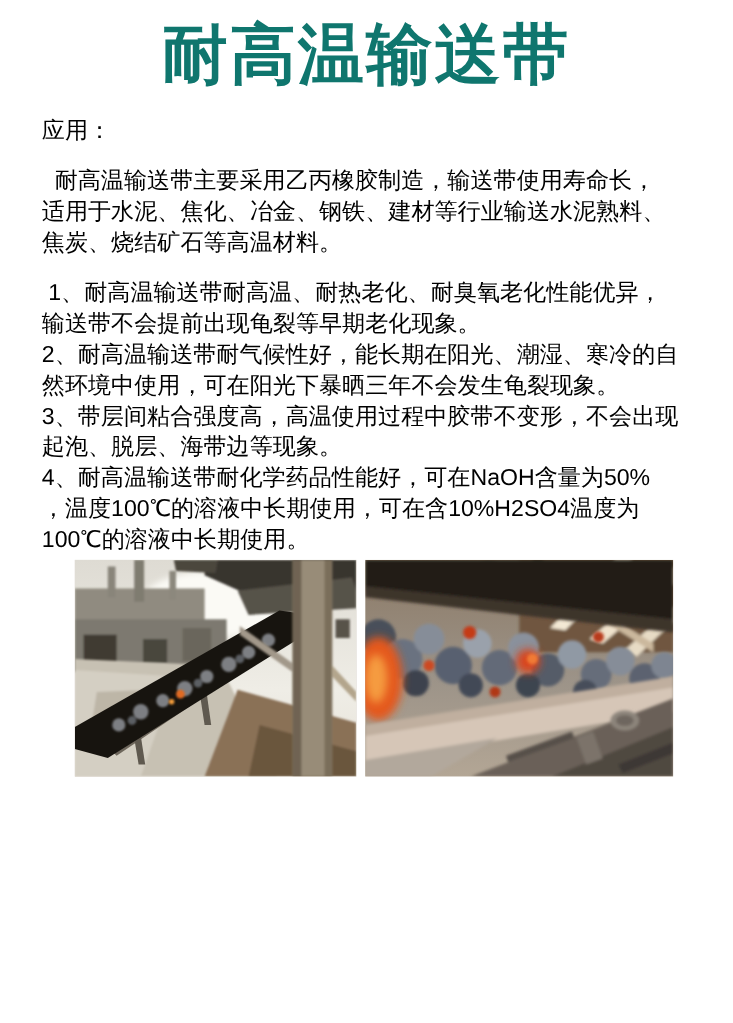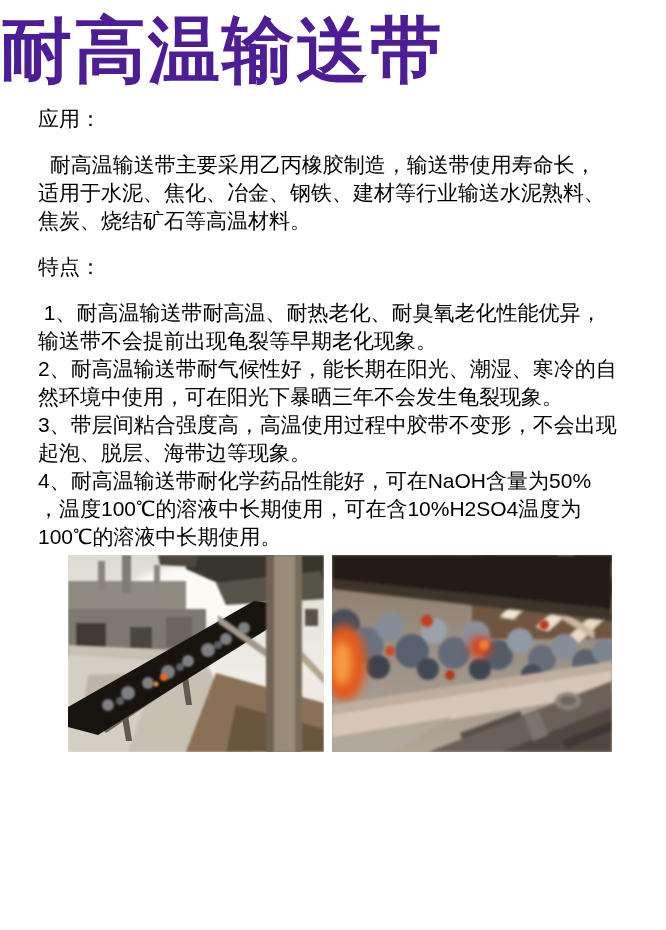--- a/index.html
+++ b/index.html
@@ -7,26 +7,26 @@
   body {
     width: 666px; height: 930px;
     overflow: hidden;
     font-family: "Liberation Sans", sans-serif;
     color: #000;
   }
   .page { position: relative; width: 666px; height: 930px; background: #fff; }
 
   .title {
     margin-top: 14px;
-    text-align: left;
-    font-size: 72px;
+    text-align: center;
+    font-size: 60px;
     line-height: 72px;
     font-weight: 600;
     letter-spacing: 2px;
-    color: #4c1d95;
+    color: #0f766e;
     font-family: "Liberation Sans", sans-serif;
   }
 
   .body-text {
     margin-top: 19px;
     padding-left: 38px;
     width: 648px;
     font-size: 21px;
     line-height: 28px;
     color: #000;
@@ -93,21 +93,20 @@
 
 <div class="page">
 
   <h1 class="title">耐高温输送带</h1>
 
   <div class="body-text">
     <p>应用：</p>
     <p>  耐高温输送带主要采用乙丙橡胶制造，输送带使用寿命长，
 适用于水泥、焦化、冶金、钢铁、建材等行业输送水泥熟料、
 焦炭、烧结矿石等高温材料。</p>
-    <p>特点：</p>
     <p> 1、耐高温输送带耐高温、耐热老化、耐臭氧老化性能优异，
 输送带不会提前出现龟裂等早期老化现象。
 2、耐高温输送带耐气候性好，能长期在阳光、潮湿、寒冷的自
 然环境中使用，可在阳光下暴晒三年不会发生龟裂现象。
 3、带层间粘合强度高，高温使用过程中胶带不变形，不会出现
 起泡、脱层、海带边等现象。
 4、耐高温输送带耐化学药品性能好，可在NaOH含量为50%
 ，温度100℃的溶液中长期使用，可在含10%H2SO4温度为
 100℃的溶液中长期使用。</p>
   </div>

